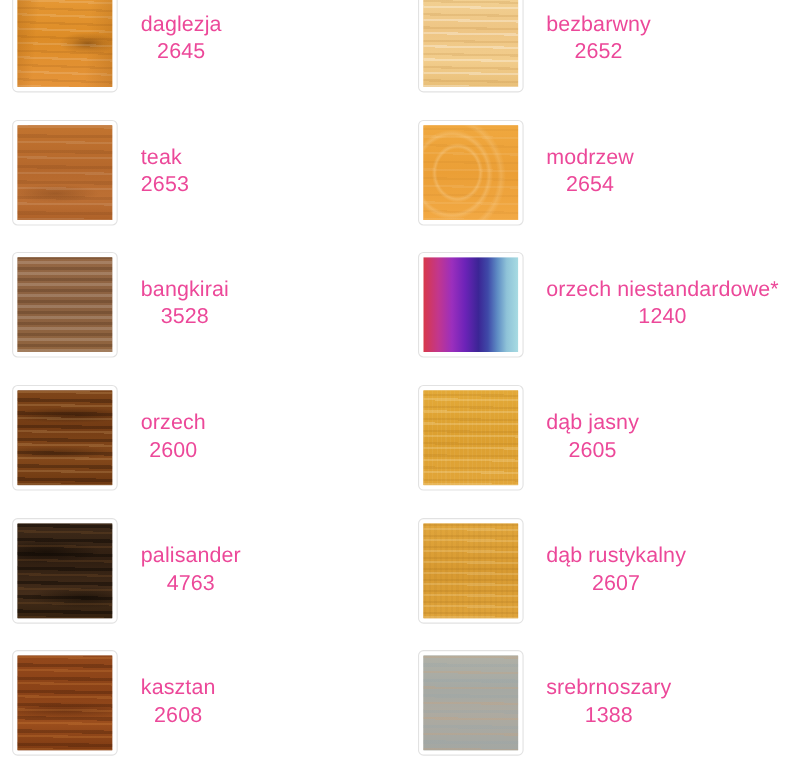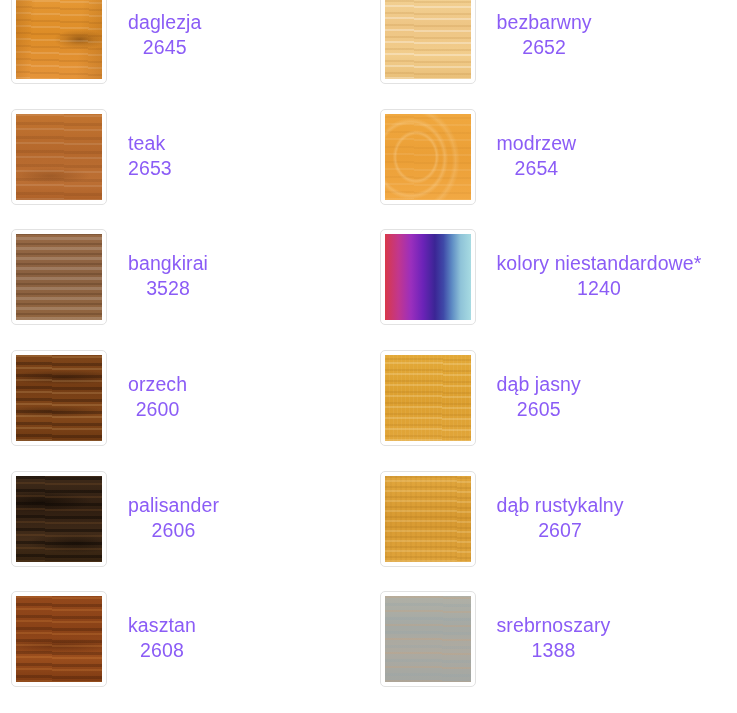--- a/index.html
+++ b/index.html
@@ -56,21 +56,21 @@
     height: 100%;
     box-sizing: border-box;
     position: relative;
     overflow: hidden;
   }
 
   
   .swatch-text {
     margin-left: 21px;
     margin-top: 22px;
-    color: #8b5cf6;
+    color: #ec4899;
     font-size: 19.5px;
     line-height: 25px;
     letter-spacing: 0.1px;
     white-space: nowrap;
   }
   .swatch-name { display: block; }
   .swatch-code { display: block; text-align: center; }
 
   
 
@@ -292,21 +292,21 @@
       <div class="swatch-text">
         <span class="swatch-name">bangkirai</span>
         <span class="swatch-code">3528</span>
       </div>
     </div>
     <div class="swatch-cell">
       <div class="swatch-card">
         <div class="swatch-chip tex-rainbow"></div>
       </div>
       <div class="swatch-text">
-        <span class="swatch-name">kolory niestandardowe*</span>
+        <span class="swatch-name">orzech niestandardowe*</span>
         <span class="swatch-code">1240</span>
       </div>
     </div>
   </div>
 
   <div class="swatch-row">
     <div class="swatch-cell">
       <div class="swatch-card">
         <div class="swatch-chip tex-orzech"></div>
       </div>
@@ -326,21 +326,21 @@
     </div>
   </div>
 
   <div class="swatch-row">
     <div class="swatch-cell">
       <div class="swatch-card">
         <div class="swatch-chip tex-palisander"></div>
       </div>
       <div class="swatch-text">
         <span class="swatch-name">palisander</span>
-        <span class="swatch-code">2606</span>
+        <span class="swatch-code">4763</span>
       </div>
     </div>
     <div class="swatch-cell">
       <div class="swatch-card">
         <div class="swatch-chip tex-dab-rust"></div>
       </div>
       <div class="swatch-text">
         <span class="swatch-name">dąb rustykalny</span>
         <span class="swatch-code">2607</span>
       </div>

